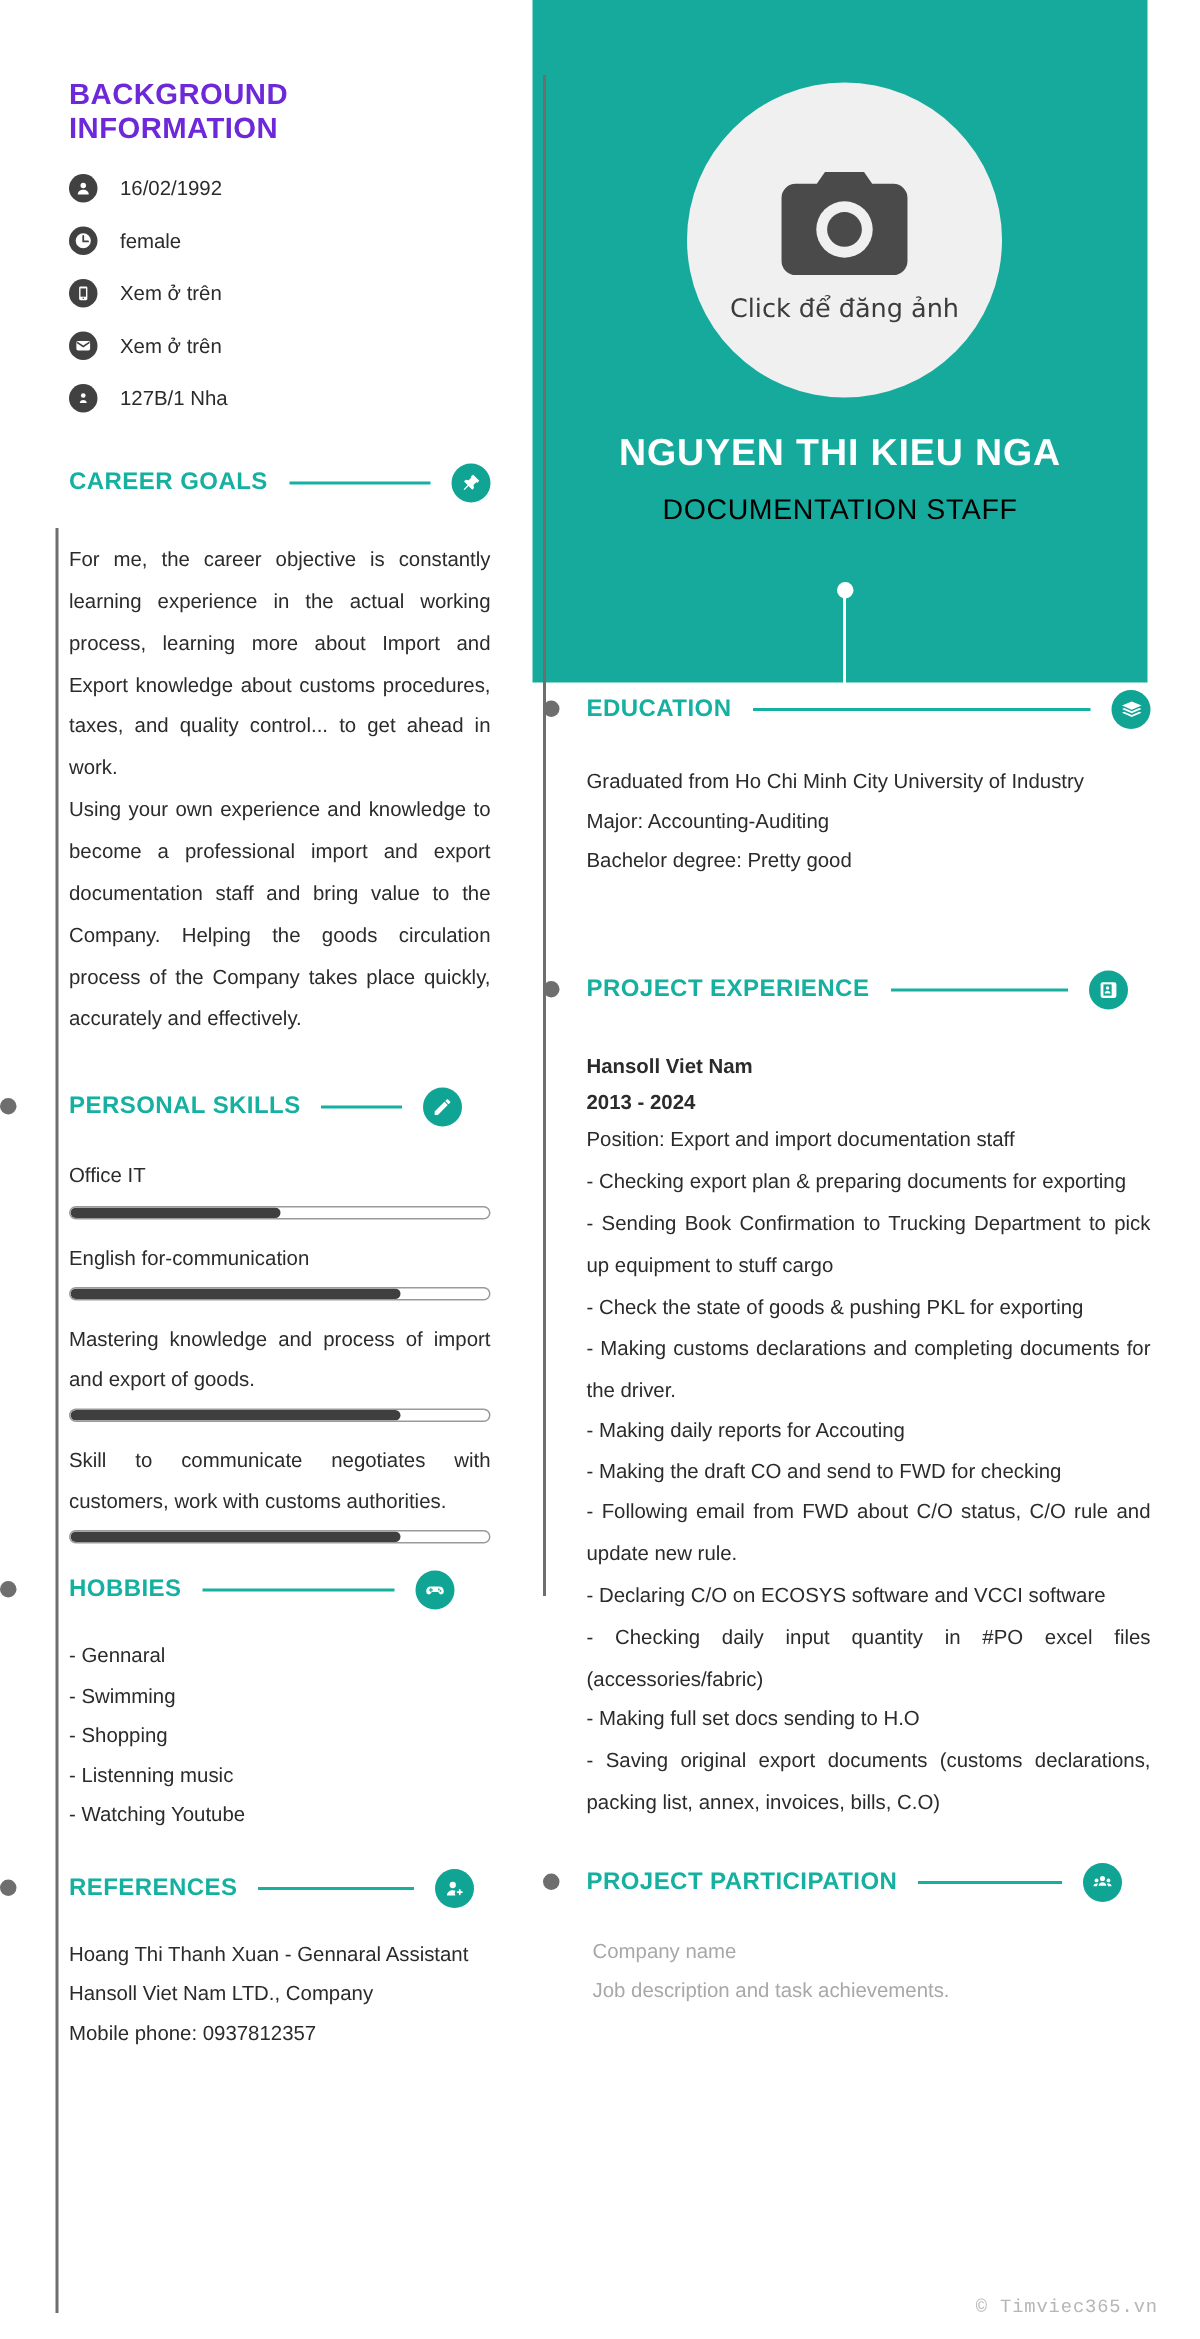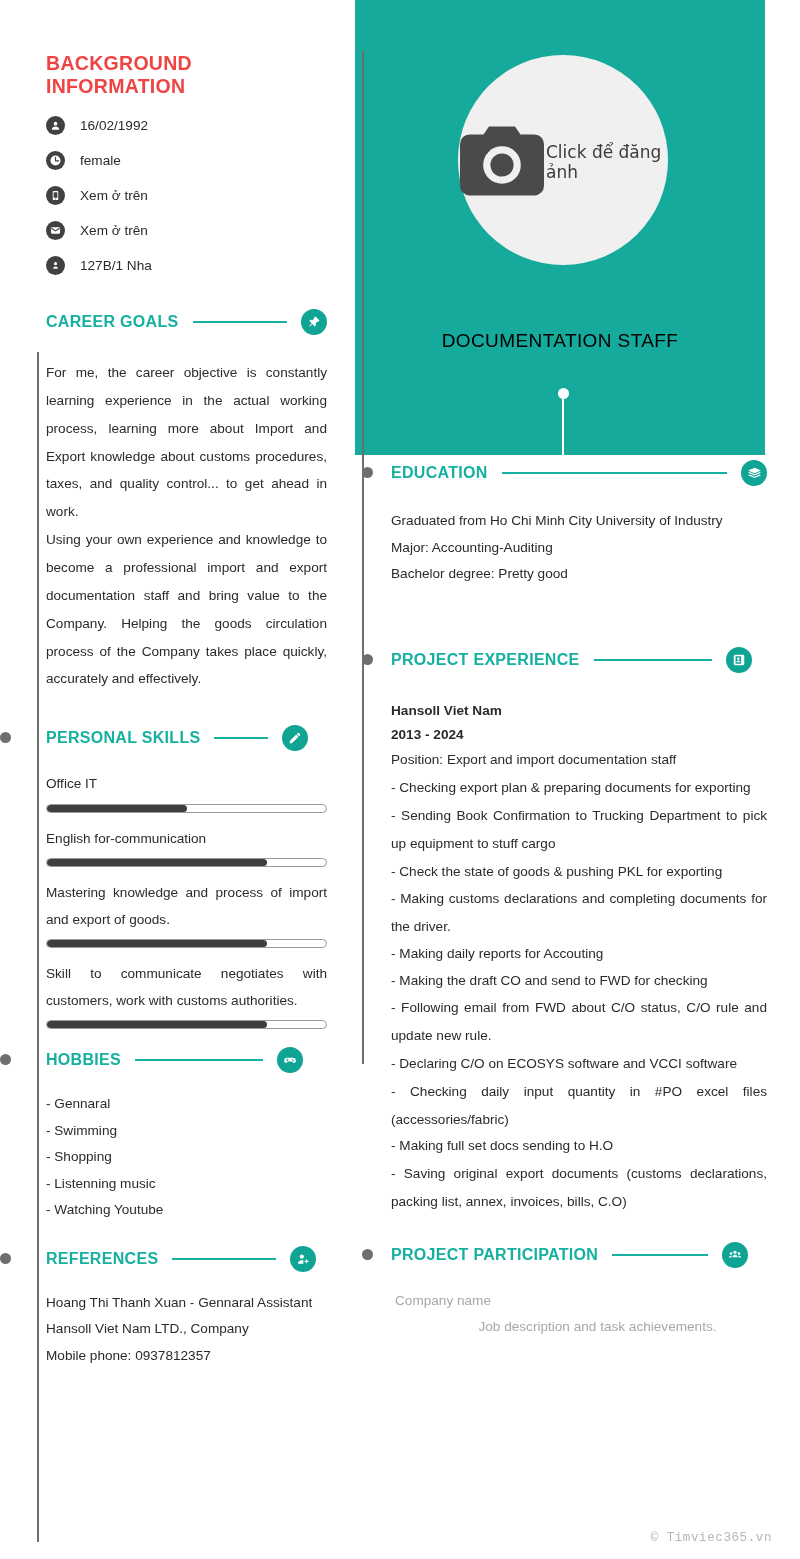--- a/index.html
+++ b/index.html
@@ -54,21 +54,21 @@
 
   .photo-circle {
     position: absolute;
     left: 103px;
     top: 55px;
     width: 210px;
     height: 210px;
     border-radius: 50%;
     background: #f0f0f0;
     display: flex;
-    flex-direction: row;
+    flex-direction: column;
     align-items: center;
     justify-content: center;
     cursor: pointer;
   }
   .camera-icon { margin-top: 6px; }
   .photo-label {
     font-size: 17px;
     color: #3c3c3c;
     margin-top: 4px;
     font-family: "DejaVu Sans", sans-serif;
@@ -179,21 +179,21 @@
     color: #2b2b2b;
   }
   .plain-text {
     font-size: 13.6px;
     line-height: 1.95;
     color: #2b2b2b;
   }
 
   
   .bg-title {
-    color: #ef4444;
+    color: #6d28d9;
     font-size: 19.5px;
     font-weight: bold;
     letter-spacing: 0.3px;
     margin-bottom: 18px;
   }
   .info-row {
     display: flex;
     align-items: center;
     margin-bottom: 16px;
   }
@@ -414,20 +414,21 @@
       <div class="photo-circle">
         <span class="camera-icon">
           <svg width="88" height="76" viewBox="0 0 24 21" fill="#4a4a4a">
             <path d="M8.4 1h7.2l1.5 2.2H21A2.6 2.6 0 0123.6 5.8v11.6A2.6 2.6 0 0121 20H3a2.6 2.6 0 01-2.6-2.6V5.8A2.6 2.6 0 013 3.2h3.9z"></path>
             <circle cx="12" cy="11.6" r="5.2" fill="#f0f0f0"></circle>
             <circle cx="12" cy="11.6" r="3.2" fill="#4a4a4a"></circle>
           </svg>
         </span>
         <span class="photo-label">Click để đăng ảnh</span>
       </div>
+      <div class="hero-name">NGUYEN THI KIEU NGA</div>
       <div class="hero-role">DOCUMENTATION STAFF</div>
       <div class="hero-dot"></div>
       <div class="hero-stem"></div>
     </div>
 
     <div class="right-timeline" style="left:7px; top:50px; height:1014px;"></div>
 
     <div class="right-inner">
 
       <div class="section" style="padding-left:36px; padding-right:33px;">
@@ -491,21 +492,21 @@
                 <circle cx="12" cy="7.4" r="2.9"></circle>
                 <path d="M7.6 15.8c0-2.6 2-4.1 4.4-4.1s4.4 1.5 4.4 4.1z"></path>
                 <circle cx="5.2" cy="9.6" r="2.2"></circle>
                 <path d="M1.6 16.4c0-2.1 1.6-3.3 3.6-3.3.6 0 1.2.1 1.7.3a6 6 0 00-1.3 3z"></path>
                 <circle cx="18.8" cy="9.6" r="2.2"></circle>
                 <path d="M22.4 16.4c0-2.1-1.6-3.3-3.6-3.3-.6 0-1.2.1-1.7.3a6 6 0 011.3 3z"></path>
               </svg>
           </span>
         </div>
         <div class="plain-text muted" style="margin-top:16px; padding-left:4px;">Company name</div>
-        <div class="plain-text muted" style="padding-left:4px;text-align:center;">Job description and task achievements.</div>
+        <div class="plain-text muted" style="padding-left:4px;">Job description and task achievements.</div>
       </div>
 
     </div>
   </div>
 
   <div class="footer">© Timviec365.vn</div>
 
 </div>
 
 </body></html>

